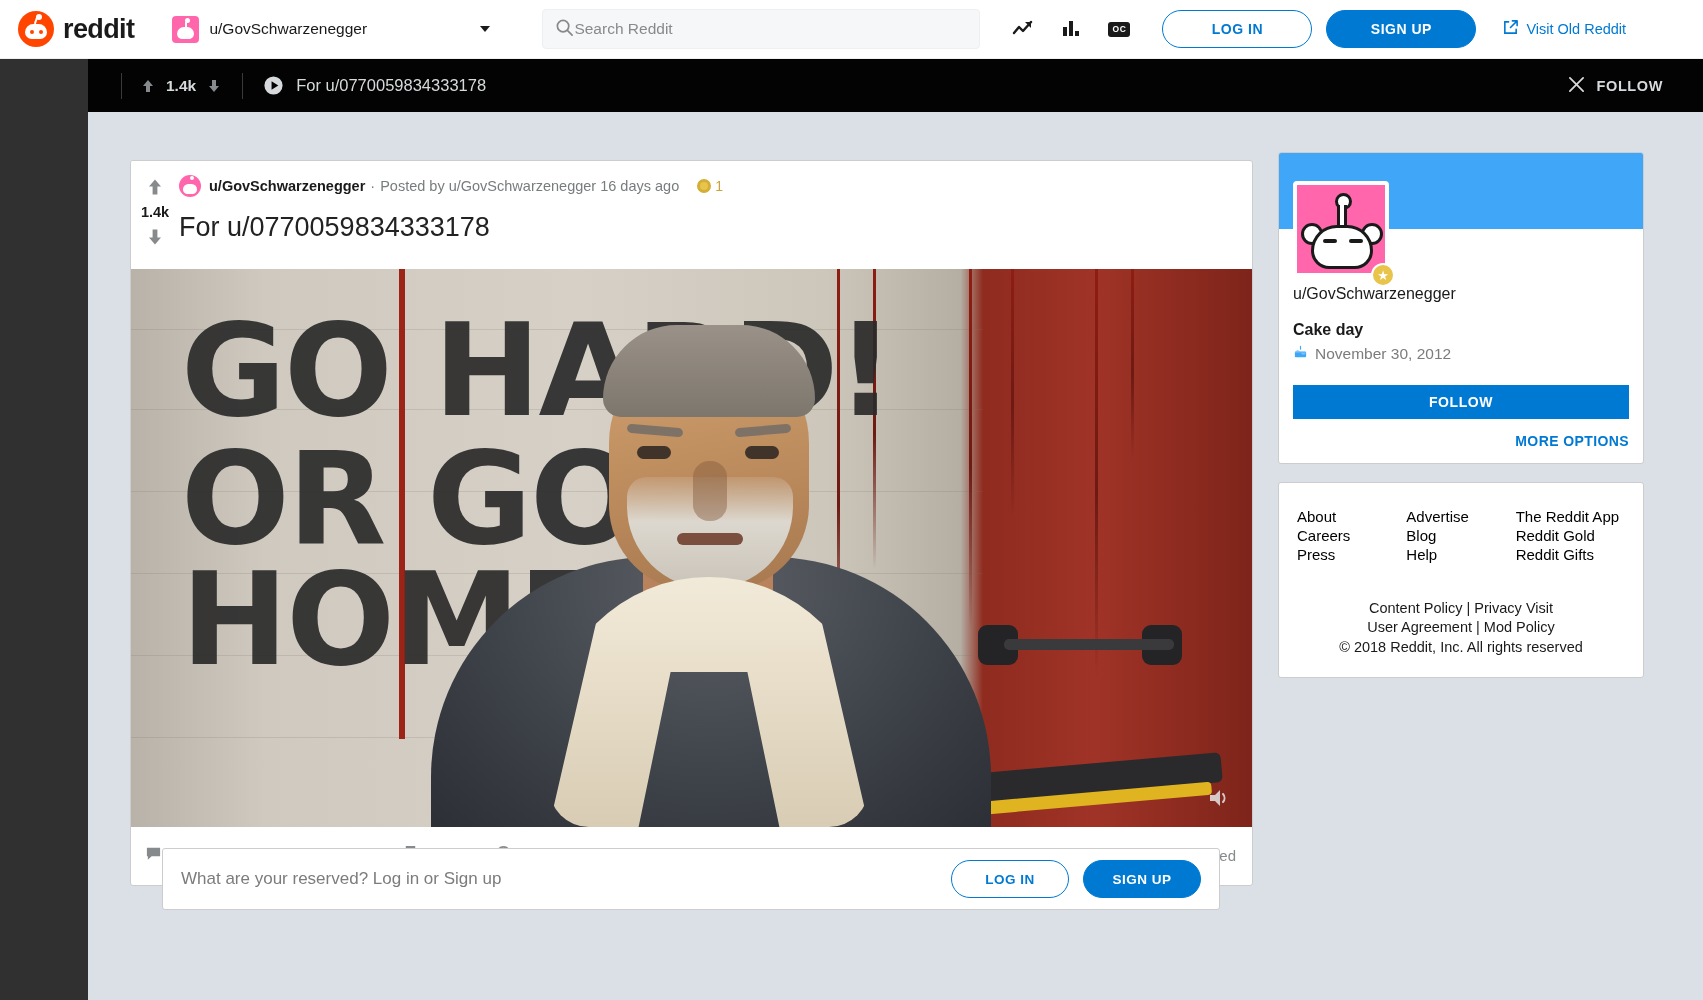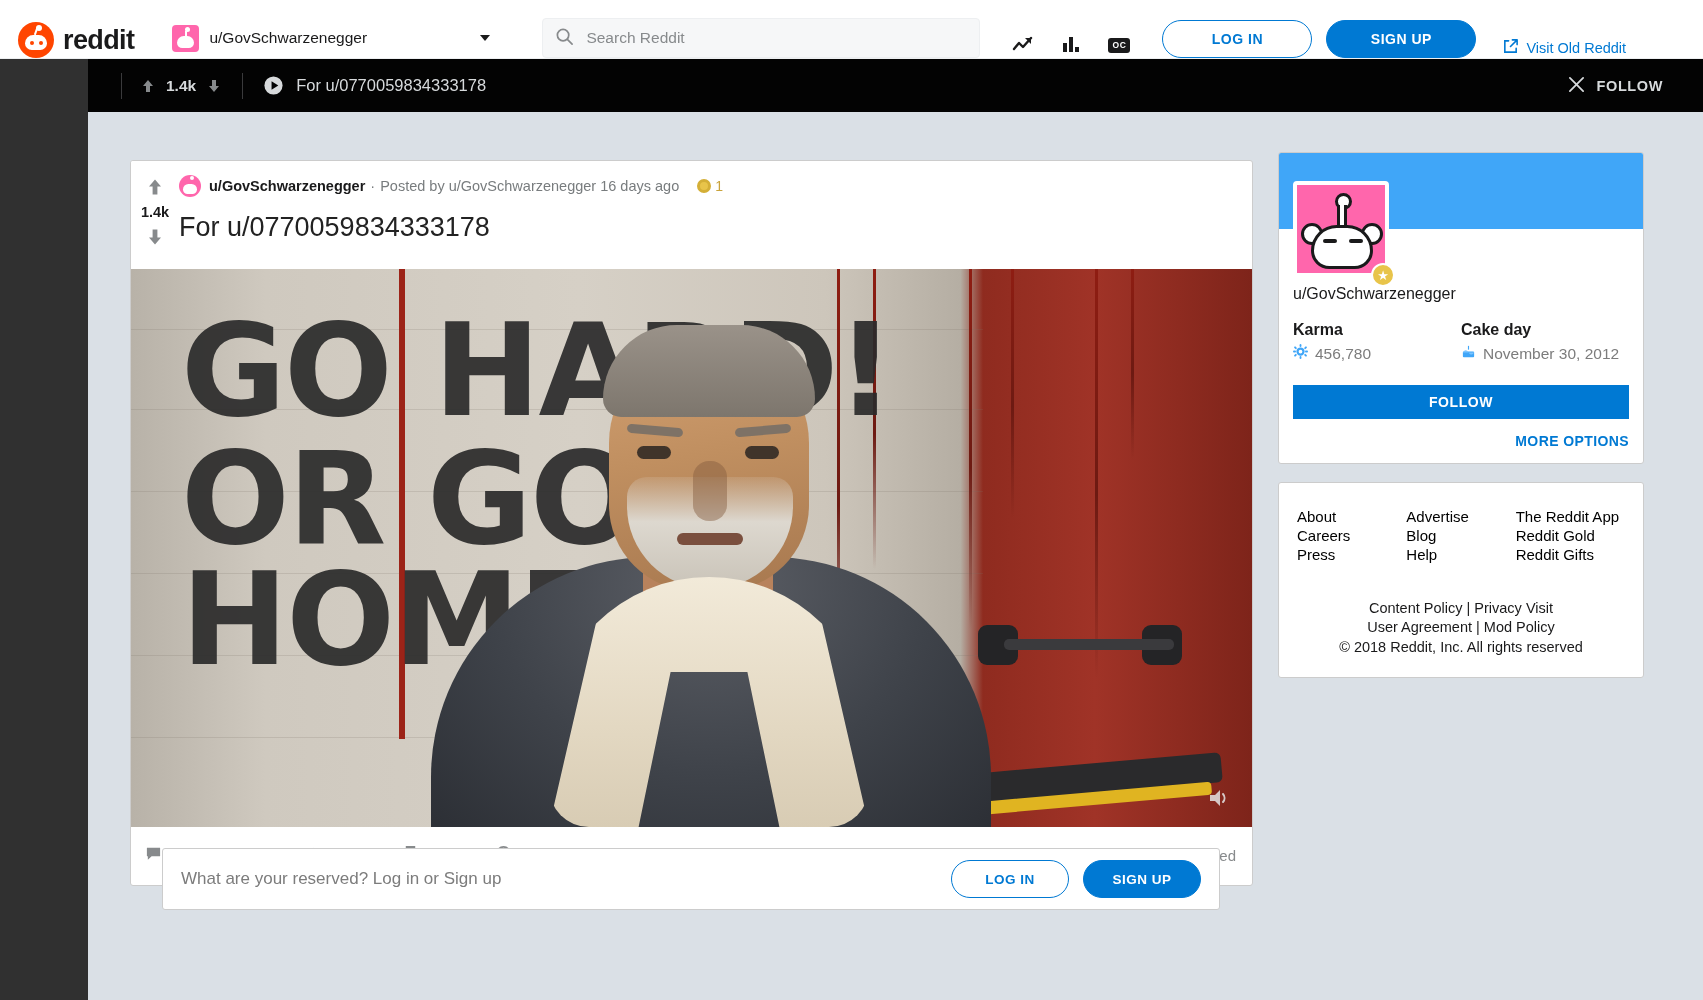--- a/index.html
+++ b/index.html
@@ -9,21 +9,21 @@
     background: #dae0e6;
     overflow: hidden;
   }
 
   
   .topnav {
     position: absolute; top: 0; left: 0;
     width: 1703px; height: 59px;
     background: #ffffff;
     border-bottom: 1px solid #edeff1;
-    display: flex; align-items: flex-end;
+    display: flex; align-items: center;
     z-index: 40;
   }
   .brand { display: flex; align-items: center; margin-left: 18px; cursor: pointer; }
   .brand-mark {
     width: 36px; height: 36px; border-radius: 50%;
     background: #ff4500; position: relative; flex: none;
   }
   .brand-mark .snoo-head {
     position: absolute; width: 22px; height: 15px; background: #fff;
     border-radius: 11px 11px 9px 9px; left: 7px; top: 13px;
@@ -65,21 +65,21 @@
     border-top: 6px solid #1a1a1b;
   }
 
   .searchbar {
     margin-left: 46px; width: 438px; height: 40px;
     background: #f6f7f8; border: 1px solid #edeff1; border-radius: 4px;
     display: flex; align-items: center; padding: 0 12px; cursor: text;
   }
   .searchbar svg { flex: none; }
   .searchbar input {
-    border: 0; outline: 0; background: transparent; margin-left: 12px;
+    border: 0; outline: 0; background: transparent; margin-left: 0;
     font-size: 15.5px; color: #1a1a1b; width: 100%;
     font-family: "Liberation Sans", sans-serif;
   }
   .searchbar input::placeholder { color: #878a8c; }
 
   .nav-icons { display: flex; align-items: center; margin-left: 30px; gap: 22px; }
   .nav-ico { cursor: pointer; display: flex; align-items: center; justify-content: center; width: 26px; height: 26px; }
   .oc-badge {
     width: 22px; height: 15px; border-radius: 3px; background: #1a1a1b;
     color: #fff; font-size: 8.5px; font-weight: 700; letter-spacing: .5px;
@@ -566,41 +566,20 @@
             <div class="p-ear r"></div>
           <div class="p-head"></div>
           <div class="p-eye l"></div>
             <div class="p-eye r"></div>
         </div>
         <div class="pc-badge">★</div>
         <div class="pc-username">u/GovSchwarzenegger</div>
 
         <div class="pc-stats">
           <div class="pc-stat">
-            <div class="pc-stat-label">Karma</div>
-            <div class="pc-stat-value">
-              <span>
-                <svg width="15" height="15" viewBox="0 0 16 16">
-                    <circle cx="8" cy="8" r="3.2" fill="none" stroke="#40a6f8" stroke-width="2.4"></circle>
-                    <g fill="#40a6f8">
-                      <rect x="7" y="0" width="2" height="3.2" rx="1"></rect>
-                      <rect x="7" y="12.8" width="2" height="3.2" rx="1"></rect>
-                      <rect x="0" y="7" width="3.2" height="2" rx="1"></rect>
-                      <rect x="12.8" y="7" width="3.2" height="2" rx="1"></rect>
-                      <rect x="1.6" y="2.4" width="2" height="3.2" rx="1" transform="rotate(-45 2.6 4)"></rect>
-                      <rect x="12.4" y="10.4" width="2" height="3.2" rx="1" transform="rotate(-45 13.4 12)"></rect>
-                      <rect x="12.4" y="2.4" width="2" height="3.2" rx="1" transform="rotate(45 13.4 4)"></rect>
-                      <rect x="1.6" y="10.4" width="2" height="3.2" rx="1" transform="rotate(45 2.6 12)"></rect>
-                    </g>
-                  </svg>
-              </span>
-              <span>456,780</span>
-            </div>
-          </div>
-          <div class="pc-stat">
             <div class="pc-stat-label">Cake day</div>
             <div class="pc-stat-value">
               <span>
                 <svg width="15" height="15" viewBox="0 0 16 16">
                     <rect x="2" y="8" width="12" height="6" rx="1" fill="#40a6f8"></rect>
                     <path d="M2 9c2-3 4-3 6 0s4 3 6 0" fill="#7bc4ff"></path>
                     <rect x="7.4" y="2" width="1.2" height="4" fill="#40a6f8"></rect>
                   </svg>
               </span>
               <span>November 30, 2012</span>

